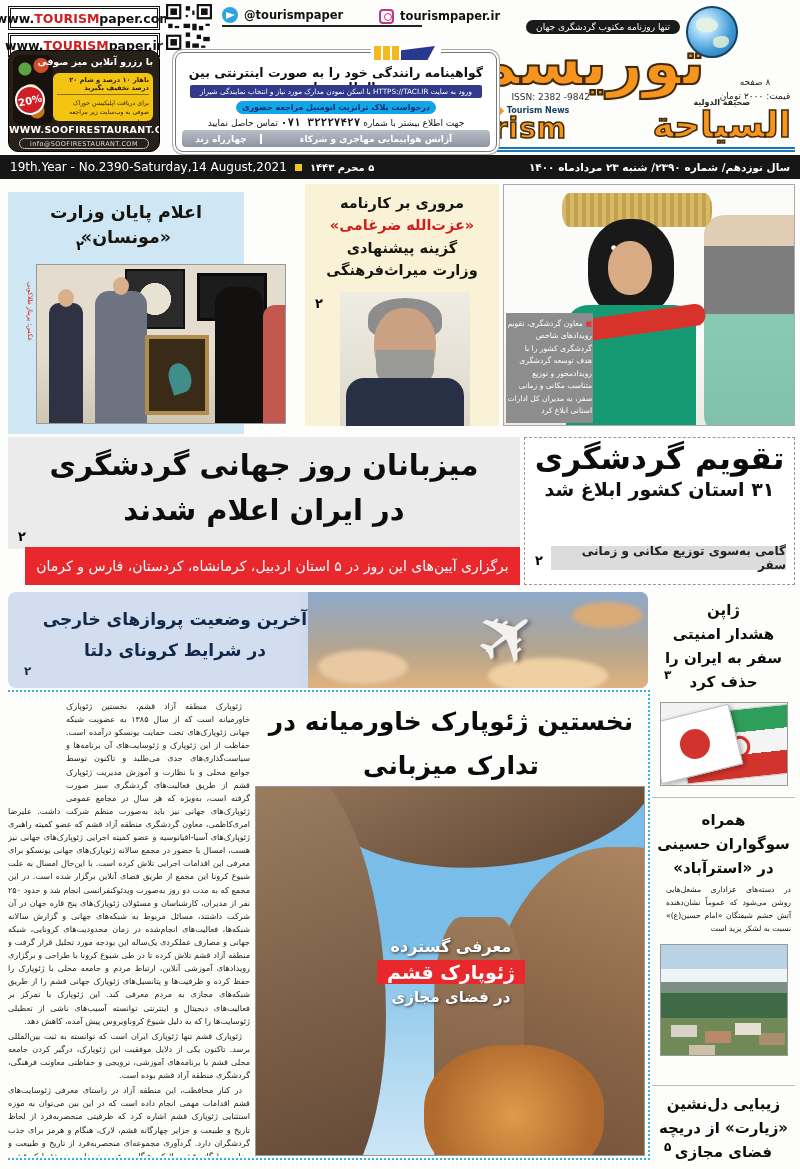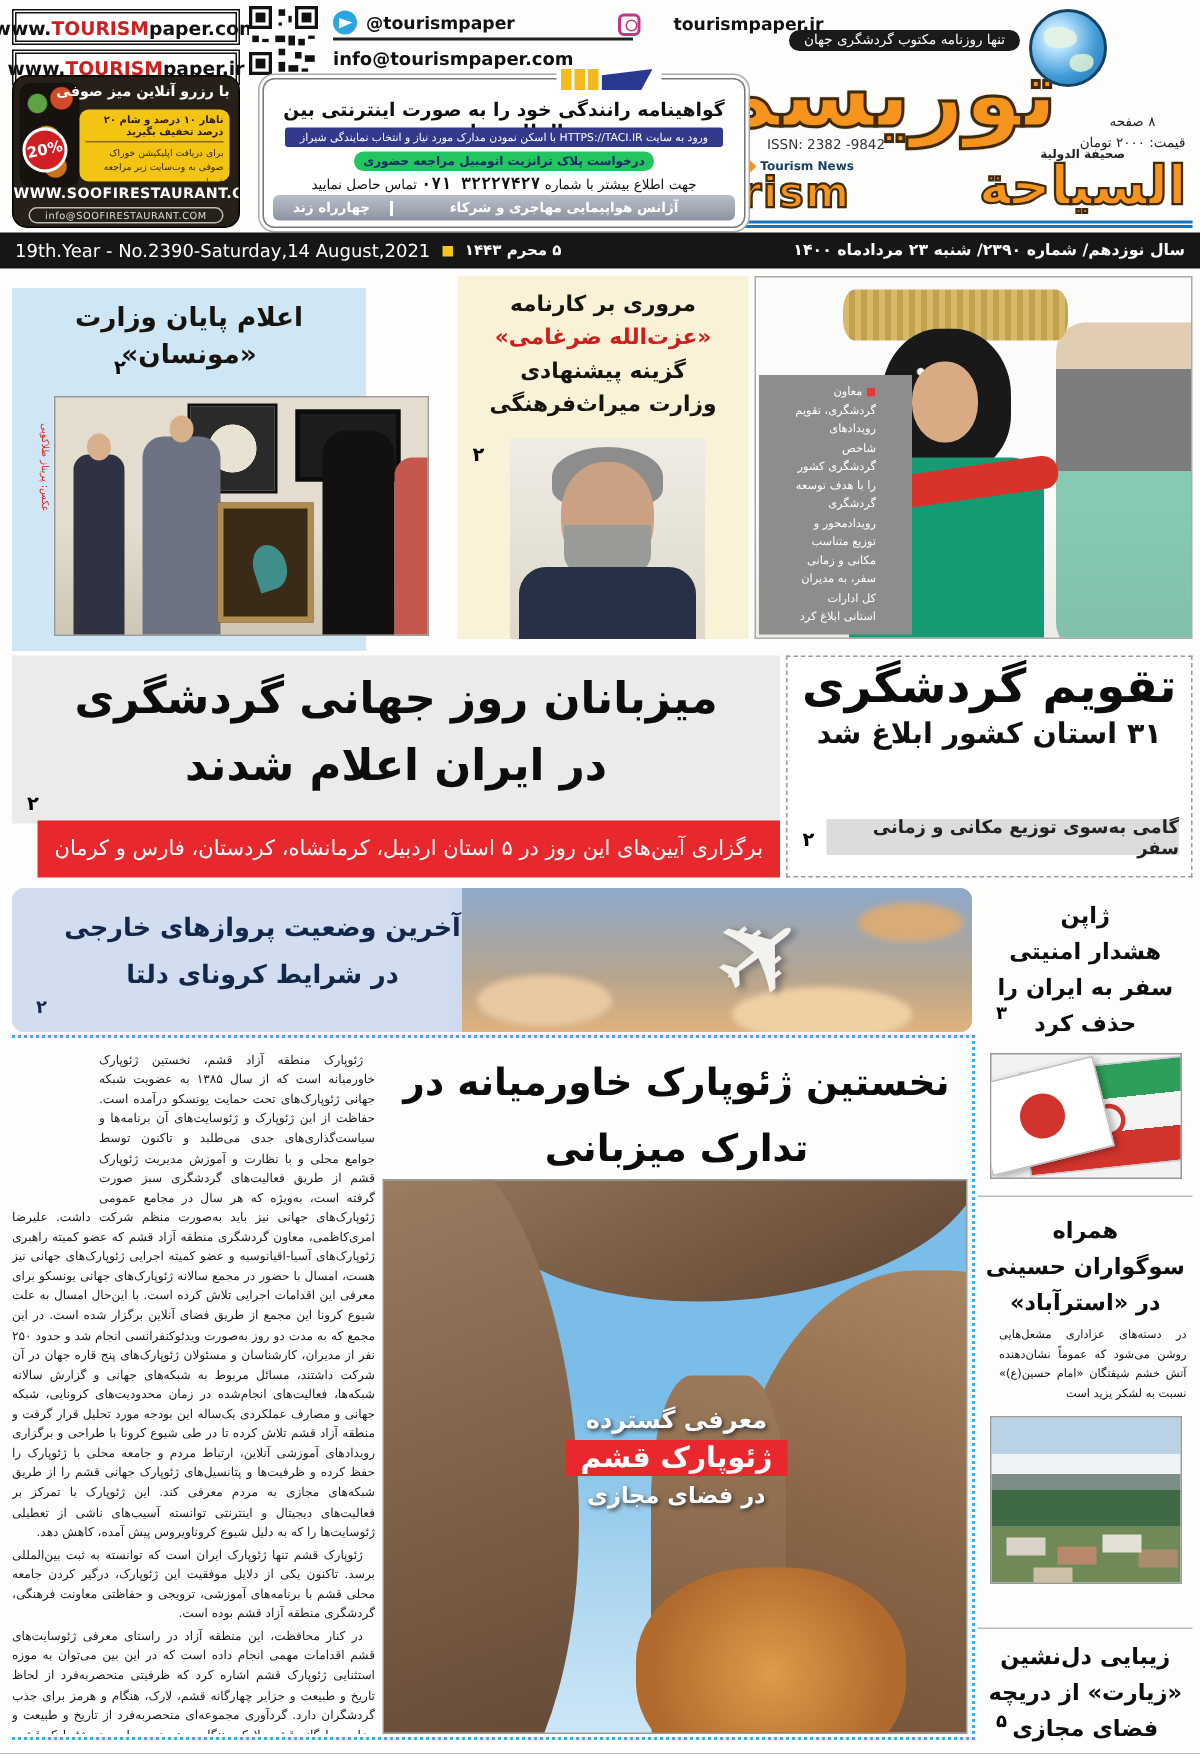--- a/index.html
+++ b/index.html
@@ -8,21 +8,21 @@
   .page { position:relative; width:800px; height:1169px; background:#fdfdfb; margin:0 auto; overflow:hidden; }
   .abs { position:absolute; }
   .rtl { direction:rtl; }
 
   
   .site-bar { left:8px; width:152px; height:24px; border:3px double #111; background:#fff;
               display:flex; align-items:center; justify-content:center; font-size:12.5px; font-weight:bold; color:#111; }
   .site-bar .brand { color:#d01e1e; }
   .qr { left:166px; top:4px; width:46px; height:46px; }
   .social-row { left:222px; top:5px; width:200px; height:22px; display:flex; align-items:center; gap:6px; border-bottom:2px solid #222; }
-  .social-row2 { left:412px; top:5px; width:175px; height:22px; display:flex; align-items:center; gap:22px; }
+  .social-row2 { left:379px; top:5px; width:175px; height:22px; display:flex; align-items:center; gap:6px; }
   .tg-icon { width:16px; height:16px; border-radius:50%; background:#2ca5e0; position:relative; flex:none; }
   .tg-icon:before { content:""; position:absolute; left:4px; top:5px; border-left:9px solid #fff; border-top:3px solid transparent; border-bottom:4px solid transparent; }
   .ig-icon { width:15px; height:15px; border:2px solid #c13584; border-radius:4px; position:relative; flex:none; }
   .ig-icon:before { content:""; position:absolute; left:2.5px; top:2.5px; width:6px; height:6px; border:1.5px solid #c13584; border-radius:50%; }
   .social-txt { font-size:11.5px; font-weight:bold; color:#111; }
   .email-row { left:222px; top:29px; width:200px; height:20px; display:flex; align-items:center; font-size:12px; font-weight:bold; color:#111; }
 
   
   .tagline { right:120px; top:20px; background:#1a1a1a; color:#fff; font-size:9px; padding:2px 10px; border-radius:8px; }
   .logo-fa { right:95px; top:26px; font-size:62px; font-weight:bold; color:#f7941e;
@@ -60,21 +60,21 @@
                 font-size:6.5px; color:#ddd; display:flex; align-items:center; justify-content:center; letter-spacing:.4px; }
 
   
   .lic { left:175px; top:52px; width:322px; height:100px; background:#fff; border:1px solid #777; border-radius:8px; box-shadow:0 0 0 2px #fff, 0 0 0 3px #aaa; }
   .lic-flag { position:absolute; right:55px; top:-8px; width:70px; height:18px; background:#fff; display:flex; align-items:flex-start; gap:2px; padding:1px 3px; }
   .lic-flag i { display:block; width:7px; height:14px; background:#f5b91d; }
   .lic-flag .bl { width:34px; height:14px; background:#2a3990; clip-path:polygon(0 30%, 100% 0, 78% 100%, 0 100%); }
   .lic-t { position:absolute; top:12px; left:0; right:0; text-align:center; font-size:12.5px; font-weight:bold; color:#12100e; }
   .lic-b { position:absolute; top:32px; left:14px; right:14px; height:13px; background:#333a8c; color:#fff; font-size:7.2px;
            display:flex; align-items:center; justify-content:center; border-radius:2px; }
-  .lic-y { position:absolute; top:48px; left:60px; right:60px; height:13px; background:#22c55e; color:#1c2a6b; font-size:8px; font-weight:bold;
+  .lic-y { position:absolute; top:48px; left:60px; right:60px; height:13px; background:#0ea5e9; color:#1c2a6b; font-size:8px; font-weight:bold;
            display:flex; align-items:center; justify-content:center; border-radius:8px; }
   .lic-p { position:absolute; top:63px; left:0; right:0; text-align:center; font-size:9px; color:#111; }
   .lic-p b { font-size:11px;font-family:Liberation Mono, monospace; }
   .lic-bar { position:absolute; bottom:4px; left:6px; right:6px; height:17px; background:linear-gradient(#b9bfc9,#8d94a1); border-radius:4px;
              display:flex; flex-direction:row-reverse; align-items:center; color:#fff; font-weight:bold; font-size:9px; }
   .lic-bar .ag { flex:1; text-align:center; }
   .lic-bar .loc { width:80px; text-align:center; border-right:2px solid #fff; }
 
   
   .dateline { left:0; top:155px; width:800px; height:24px; background:#161616; color:#fff; display:flex; align-items:center; padding:0 10px; }
@@ -110,21 +110,21 @@
   .portrait .suit { position:absolute; left:6px; top:86px; width:118px; height:48px; background:#273044; border-radius:18px 18px 0 0; }
 
   .festival { left:503px; top:184px; width:292px; height:242px; border:1px solid #aaa; background:linear-gradient(#fbfbf9 0 60%, #eceae4 100%); overflow:hidden; }
   .fest-tray { position:absolute; left:58px; top:8px; width:150px; height:34px; background:repeating-linear-gradient(90deg,#d8b96a 0 4px,#c3a24f 4px 8px); border-radius:8px/14px; }
   .fest-scarf { position:absolute; left:84px; top:34px; width:86px; height:96px; background:#191919; border-radius:46% 46% 40% 40%;
       background-image:radial-gradient(circle at 30% 30%, #fff 0 2px, transparent 3px), radial-gradient(circle at 70% 55%, #fff 0 2px, transparent 3px), radial-gradient(circle at 45% 75%, #fff 0 2px, transparent 3px); background-color:#191919; }
   .fest-face { position:absolute; left:104px; top:56px; width:44px; height:54px; background:#d9ab85; border-radius:48%; }
   .fest-dress { position:absolute; left:62px; top:120px; width:130px; height:124px; background:#169a74; border-radius:22px 22px 0 0; }
   .fest-sash { position:absolute; left:52px; top:128px; width:150px; height:22px; background:#d8332a; transform:rotate(-8deg); border-radius:10px; }
   .fest-b2 { position:absolute; right:-20px; top:30px; width:110px; height:220px; background:linear-gradient(#caa87a 0 14%, #16161a 14% 45%, #2aa07c 45% 100%); opacity:.55; border-radius:20px; }
-  .fest-cap { position:absolute; left:2px; bottom:2px; width:102px; background:#8d8d8d; color:#fff; font-size:7.6px; line-height:1.65; padding:5px 24px; text-align:right; }
+  .fest-cap { position:absolute; left:2px; bottom:2px; width:87px; background:#8d8d8d; color:#fff; font-size:7.6px; line-height:1.65; padding:5px 1px; text-align:right; }
   .fest-cap .sq { color:#e33; font-size:7px; }
 
   
   .hosts { left:8px; top:437px; width:512px; height:148px; }
   .hosts-top { position:absolute; inset:0 0 36px 0; background:#ebebeb; }
   .hosts-t { padding-top:6px; text-align:center; font-size:29px; font-weight:bold; color:#0d0d0d; line-height:1.55; letter-spacing:-.5px; }
   .hosts-pg { position:absolute; left:10px; top:92px; font-size:13px; font-weight:bold; }
   .hosts-red { position:absolute; left:0; right:0; bottom:0; height:38px; background:#e8282c; color:#fff; font-size:14px; font-weight:normal;
                display:flex; align-items:center; justify-content:center;margin-left:17px; }
   .calendar { left:524px; top:437px; width:271px; height:148px; border:1px dashed #9a9a9a; background:#fff; }
@@ -232,21 +232,20 @@
   </svg>
 
   <div class="abs social-row">
     <span class="tg-icon"></span>
     <span class="social-txt">@tourismpaper</span>
   </div>
   <div class="abs social-row2">
     <span class="ig-icon"></span>
     <span class="social-txt">tourismpaper.ir</span>
   </div>
-  <div class="abs email-row">info@tourismpaper.com</div>
 
   <div class="abs tagline rtl">تنها روزنامه مکتوب گردشگری جهان</div>
   <div class="abs logo-fa rtl">توریسم</div>
   <div class="abs globe"></div>
   <div class="abs pages-price rtl">
     <div>۸ صفحه</div>
     <div>قیمت: ۲۰۰۰ تومان</div>
   </div>
   <div class="abs issn">ISSN: 2382 -9842</div>
 

